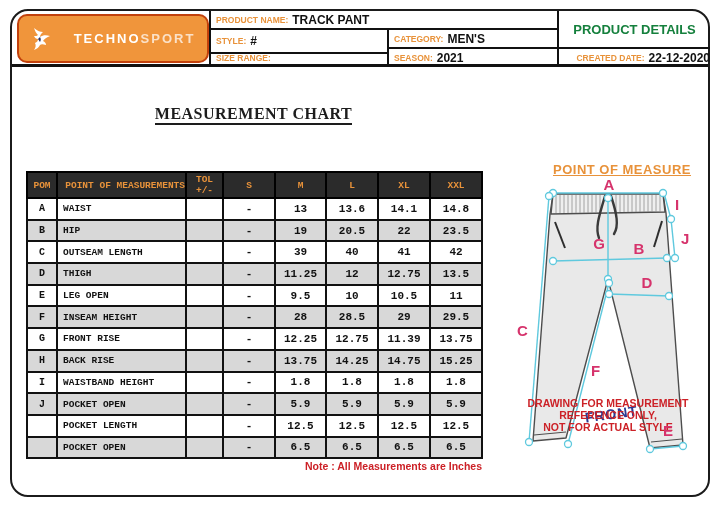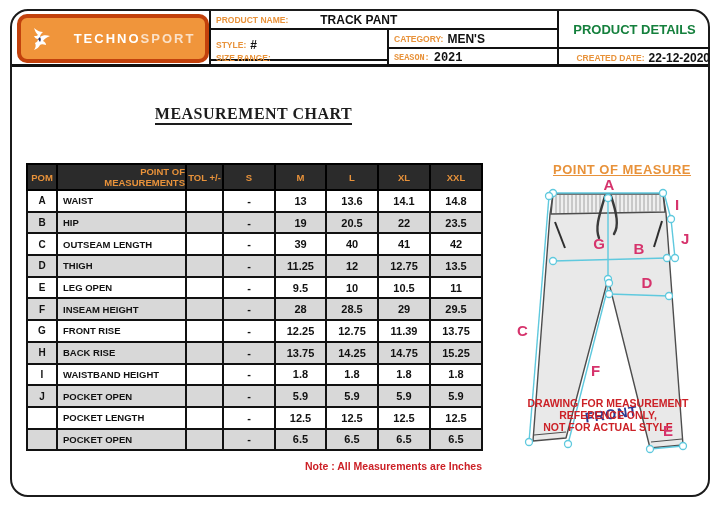--- a/index.html
+++ b/index.html
@@ -6,47 +6,47 @@
   html,body { width:720px; height:509px; background:#ffffff; overflow:hidden;
               font-family:"Liberation Sans", sans-serif; }
   .page { position:relative; width:720px; height:509px; background:#fff; }
   .page-border { position:absolute; left:10px; top:9px; width:700px; height:488px;
                  border:2px solid #1b1b1b; border-radius:18px; background:#fff; }
 
   
   .header-strip { position:absolute; left:0; top:0; width:100%; height:56px;
                   border-bottom:3px solid #111; border-radius:16px 16px 0 0; }
   .logo-box { position:absolute; left:5px; top:3px; width:192px; height:49px;
-              background:#F0953B; border:4px solid #c2410c; border-radius:10px;
+              background:#F0953B; border:2px solid #c2410c; border-radius:10px;
               display:flex; align-items:center; justify-content:center; gap:21px; }
   .logo-text { font-weight:bold; font-size:13px; letter-spacing:2px; color:#fff; white-space:nowrap; }
   .logo-text .sport { color:rgba(255,255,255,0.72); }
   .hcell { position:absolute; border-left:2px solid #111; display:flex; align-items:center;
            padding-left:5px; font-size:8.5px; font-weight:bold; white-space:nowrap; overflow:hidden; }
   .hcell .lbl { color:#E8923A; margin-right:4px; }
   .hcell .val { color:#111; font-size:12px; }
-  .c-pname   { left:197px; top:0;    width:348px; height:19px; border-bottom:2px solid #111;gap:28px; }
-  .c-style   { left:197px; top:19px; width:178px; height:31px; border-bottom:2px solid #111;text-align:center; }
+  .c-pname   { left:197px; top:0;    width:348px; height:19px; border-bottom:2px solid #111; }
+  .c-style   { left:197px; top:19px; width:178px; height:24px; border-bottom:2px solid #111;text-align:center; }
   .c-cat     { left:375px; top:19px; width:170px; height:19px; border-bottom:2px solid #111; }
   .c-size    { left:197px; top:38px; width:178px; height:18px; }
-  .c-season  { left:375px; top:38px; width:170px; height:18px;font-family:Liberation Mono, monospace; }
+  .c-season  { left:375px; top:38px; width:170px; height:18px; }
   .c-details { left:545px; top:0;    width:153px; height:38px; border-bottom:2px solid #111;
                justify-content:center; padding-left:0; }
   .c-details .title { color:#15803d; font-size:13px; font-weight:bold; }
   .c-created { left:545px; top:38px; width:153px; height:18px; justify-content:flex-end; padding-left:0; }
 
   
   .chart-title { position:absolute; left:14px; top:94px; width:455px; text-align:center; }
   .chart-title span { font-family:"Liberation Serif", serif; font-weight:bold; font-size:16px;
                       color:#1d1d1d; letter-spacing:0.5px; border-bottom:2px solid #1d1d1d;
                       padding-bottom:1px; }
 
   
-  table.mtable { position:absolute; left:14px; top:152px; width:455px;
-                 border-collapse:collapse; table-layout:fixed; }
+  table.mtable { position:absolute; left:14px; top:160px; width:455px;
+                 border-collapse:collapse; table-layout:fixed;font-family:Liberation Mono, monospace; }
   table.mtable th { background:#2B2B2B; color:#E8923A; font-size:9.5px; font-weight:bold;
                     height:26px; border:2.5px solid #000; text-align:center; }
   table.mtable th.th-name { text-align:right; padding-left:4px; }
   table.mtable td { border:2px solid #111; height:21.7px; background:#fff;
                     font-size:11px; font-weight:bold; color:#111; text-align:center;
                     overflow:hidden; white-space:nowrap; }
   table.mtable td.pom { font-size:10px; }
   table.mtable td.pname { text-align:left; padding-left:5px; font-size:9.5px;margin-top:12px; }
   table.mtable tbody tr:nth-child(even) td { background:#D8D8D8; }
   .note { position:absolute; left:14px; top:449px; width:456px; text-align:right;

